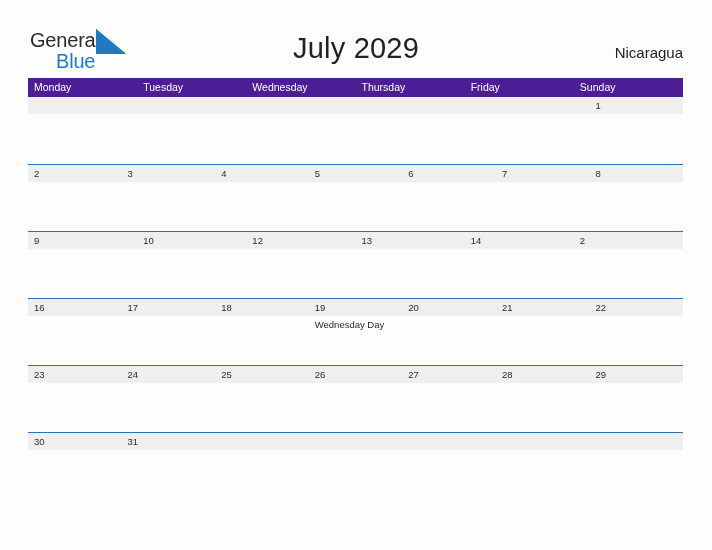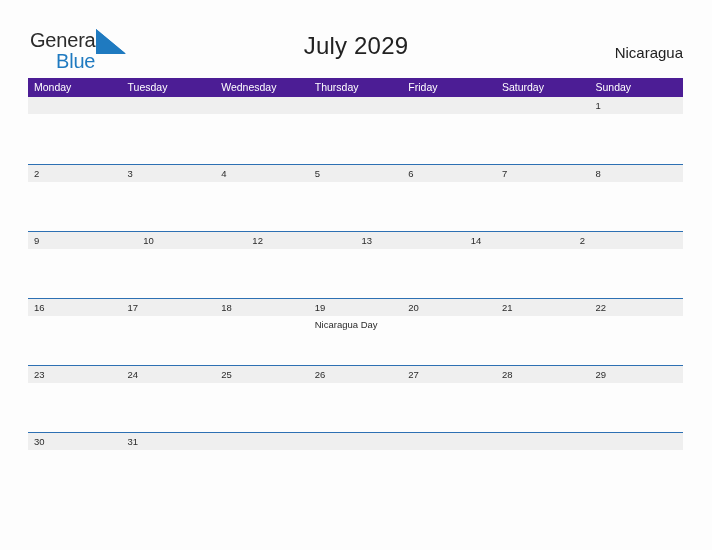--- a/index.html
+++ b/index.html
@@ -60,21 +60,21 @@
     line-height: 24px;
     white-space: nowrap;
   }
 
   .month-title {
     position: absolute;
     left: 0;
     top: 32px;
     width: 712px;
     text-align: center;
-    font-size: 24px;
+    font-size: 29px;
     color: #222222;
     font-weight: normal;
     letter-spacing: 0.2px;
   }
 
   .country-name {
     position: absolute;
     right: 29px;
     top: 44px;
     font-size: 15px;
@@ -182,21 +182,20 @@
 </div>
 
 <div class="calendar">
 
   <div class="weekday-header">
     <div class="weekday-cell">Monday</div>
     <div class="weekday-cell">Tuesday</div>
     <div class="weekday-cell">Wednesday</div>
     <div class="weekday-cell">Thursday</div>
     <div class="weekday-cell">Friday</div>
-    <div class="weekday-cell">Saturday</div>
     <div class="weekday-cell">Sunday</div>
   </div>
 
   <div id="weeks-container">
       <div class="week-row">
         <div class="week-band"></div>
         <div class="week-cells">
           <div class="day-cell">
             <span class="day-number"></span>
           </div>
@@ -277,21 +276,21 @@
           </div>
           <div class="day-cell">
             <span class="day-number">17</span>
           </div>
           <div class="day-cell">
             <span class="day-number">18</span>
           </div>
           <div class="day-cell">
             <span class="day-number">19</span>
             <span class="day-events">
-              <span class="day-event">Nicaragua Day</span>
+              <span class="day-event">Wednesday Day</span>
             </span>
           </div>
           <div class="day-cell">
             <span class="day-number">20</span>
           </div>
           <div class="day-cell">
             <span class="day-number">21</span>
           </div>
           <div class="day-cell">
             <span class="day-number">22</span>

